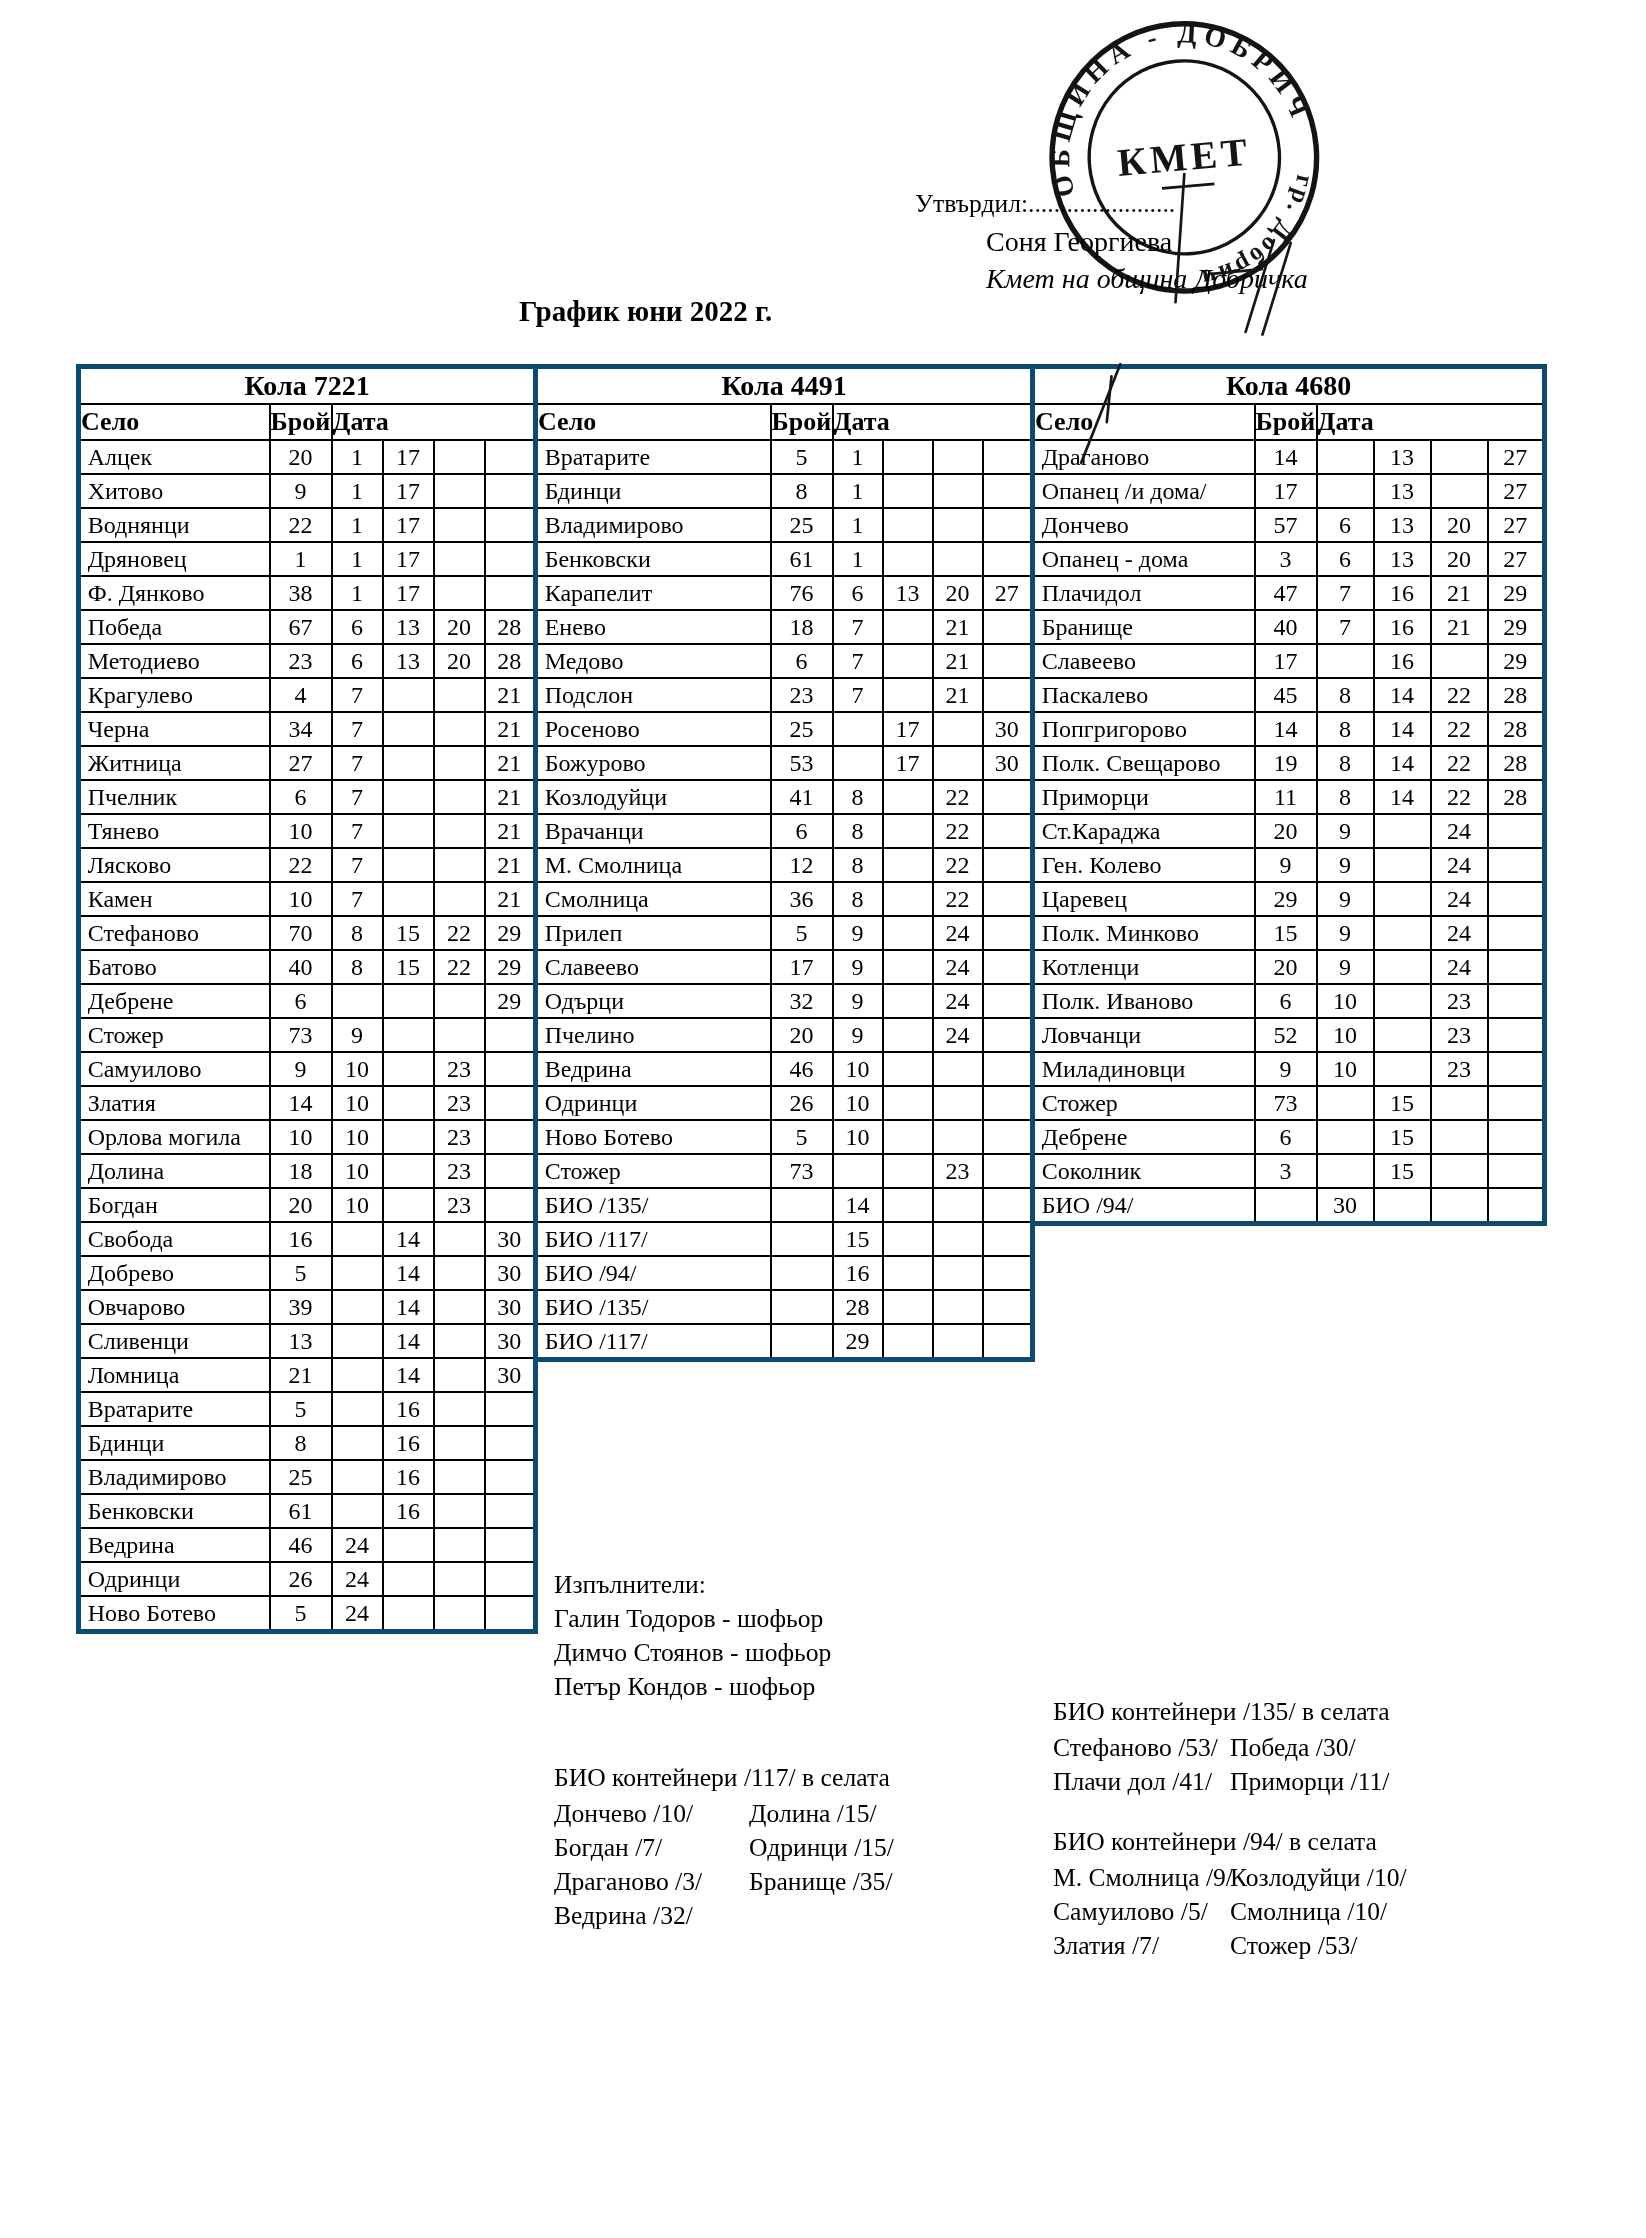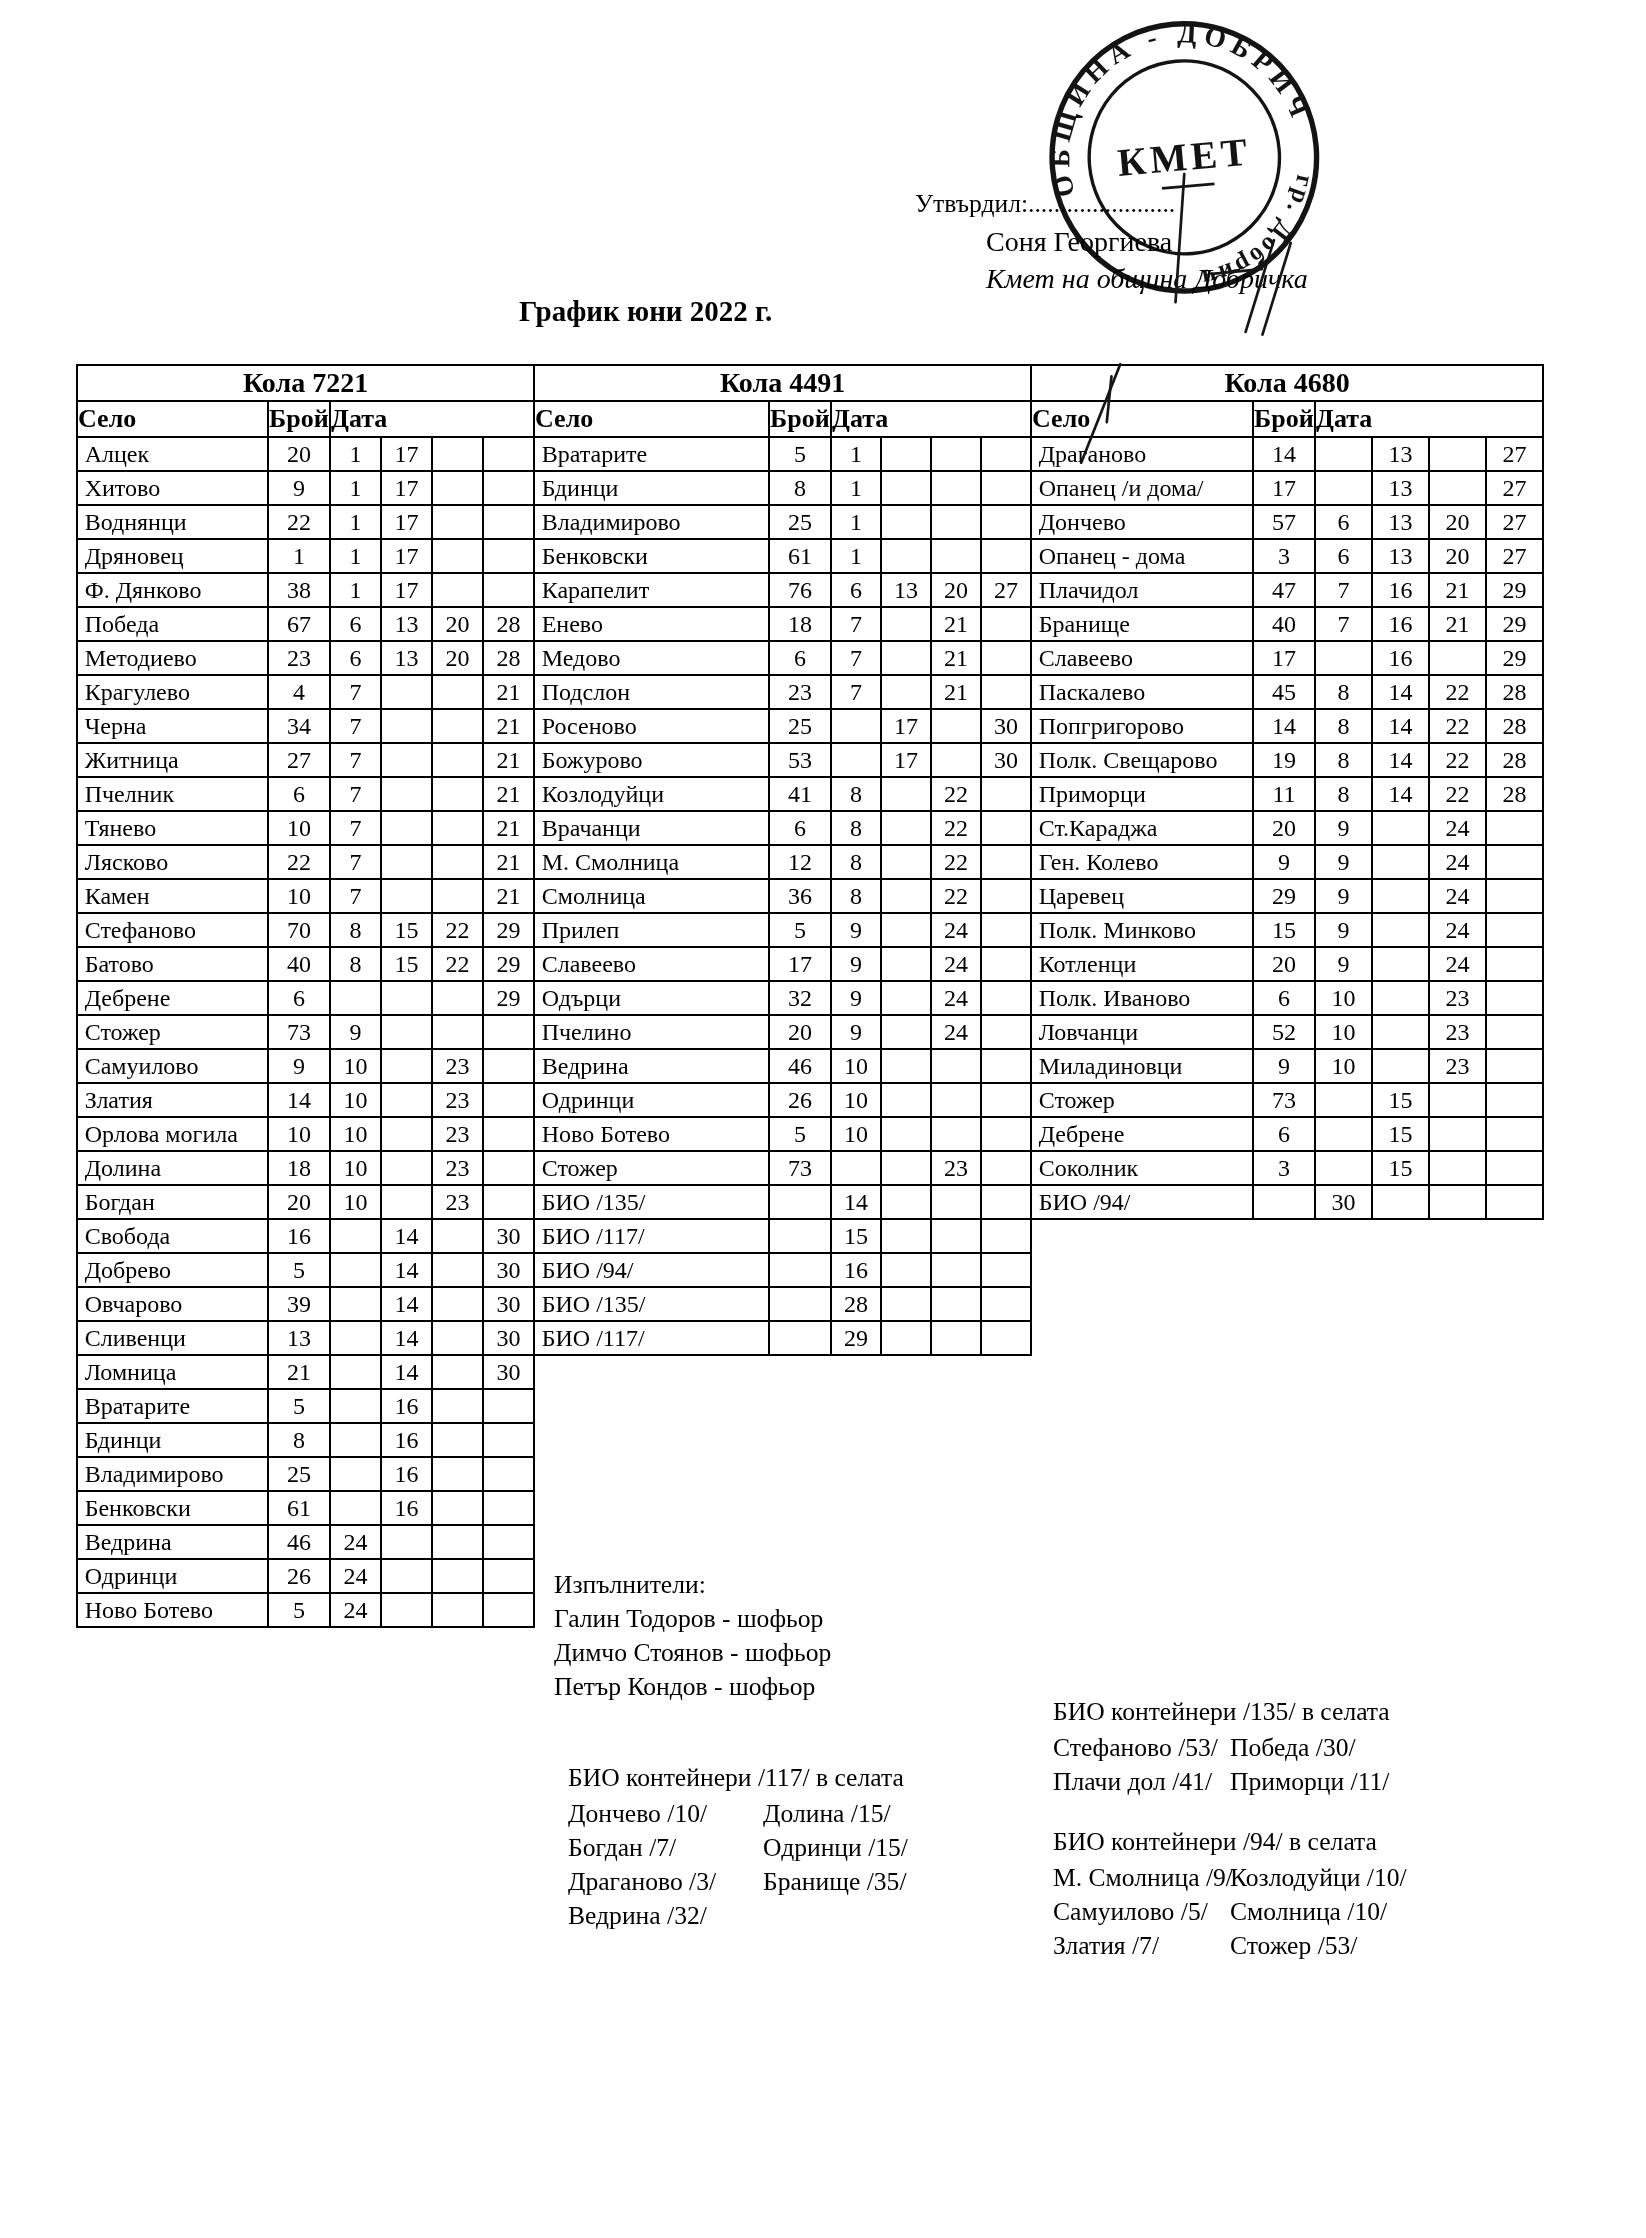--- a/index.html
+++ b/index.html
@@ -5,21 +5,21 @@
   html,body{margin:0;padding:0;background:#e8e8e8;}
   .page{position:relative;width:1646px;height:2239px;background:#ffffff;
         font-family:"Liberation Serif","DejaVu Serif",serif;color:#000;overflow:hidden;}
   .abs{position:absolute;white-space:nowrap;}
   .approve-label{left:915px;top:189px;font-size:25.6px;}
   .approve-name{left:986px;top:226px;font-size:28px;}
   .approve-title{left:986px;top:263px;font-size:28px;font-style:italic;}
   .doc-title{left:519px;top:295px;font-size:29px;font-weight:bold;}
   table.sched{position:absolute;border-collapse:collapse;table-layout:fixed;background:#fff;}
   table.sched td, table.sched th{border:2px solid #000;overflow:hidden;padding:0;}
-  table.sched{border:1px solid #0c4a6e;}
+  table.sched{border:5px solid #0c4a6e;}
   th.kola{height:34px;font-size:28px;font-weight:bold;text-align:center;}
   th.colh{height:34px;font-size:26px;font-weight:bold;text-align:left;}
   table.sched td{height:32px;font-size:24px;text-align:center;line-height:1;}
   table.sched td.village{text-align:left;padding-left:6.7px;white-space:nowrap;}
   .execs{left:554px;top:1568px;font-size:25.6px;}
   .bio{font-size:25.6px;}
   .bheading{line-height:38px;white-space:nowrap;}
   .bcols{position:relative;}
   .bcol{position:absolute;top:0;left:0;}
   .bline{line-height:34px;white-space:nowrap;}
@@ -804,21 +804,21 @@
 
   <div class="abs execs">
     <div class="bline">Изпълнители:</div>
     <div>
         <div class="bline">Галин Тодоров - шофьор</div>
         <div class="bline">Димчо Стоянов - шофьор</div>
         <div class="bline">Петър Кондов - шофьор</div>
       </div>
   </div>
 
-  <div class="abs bio" style="left:568px;top:1759px;">
+  <div class="abs bio" style="left:554px;top:1759px;">
     <div class="bheading">БИО контейнери /117/ в селата</div>
     <div class="bcols">
       <div class="bcol">
           <div class="bline">Дончево /10/</div>
           <div class="bline">Богдан /7/</div>
           <div class="bline">Драганово /3/</div>
           <div class="bline">Ведрина /32/</div>
         </div>
       <div class="bcol" style="left:195px;">
           <div class="bline">Долина /15/</div>

